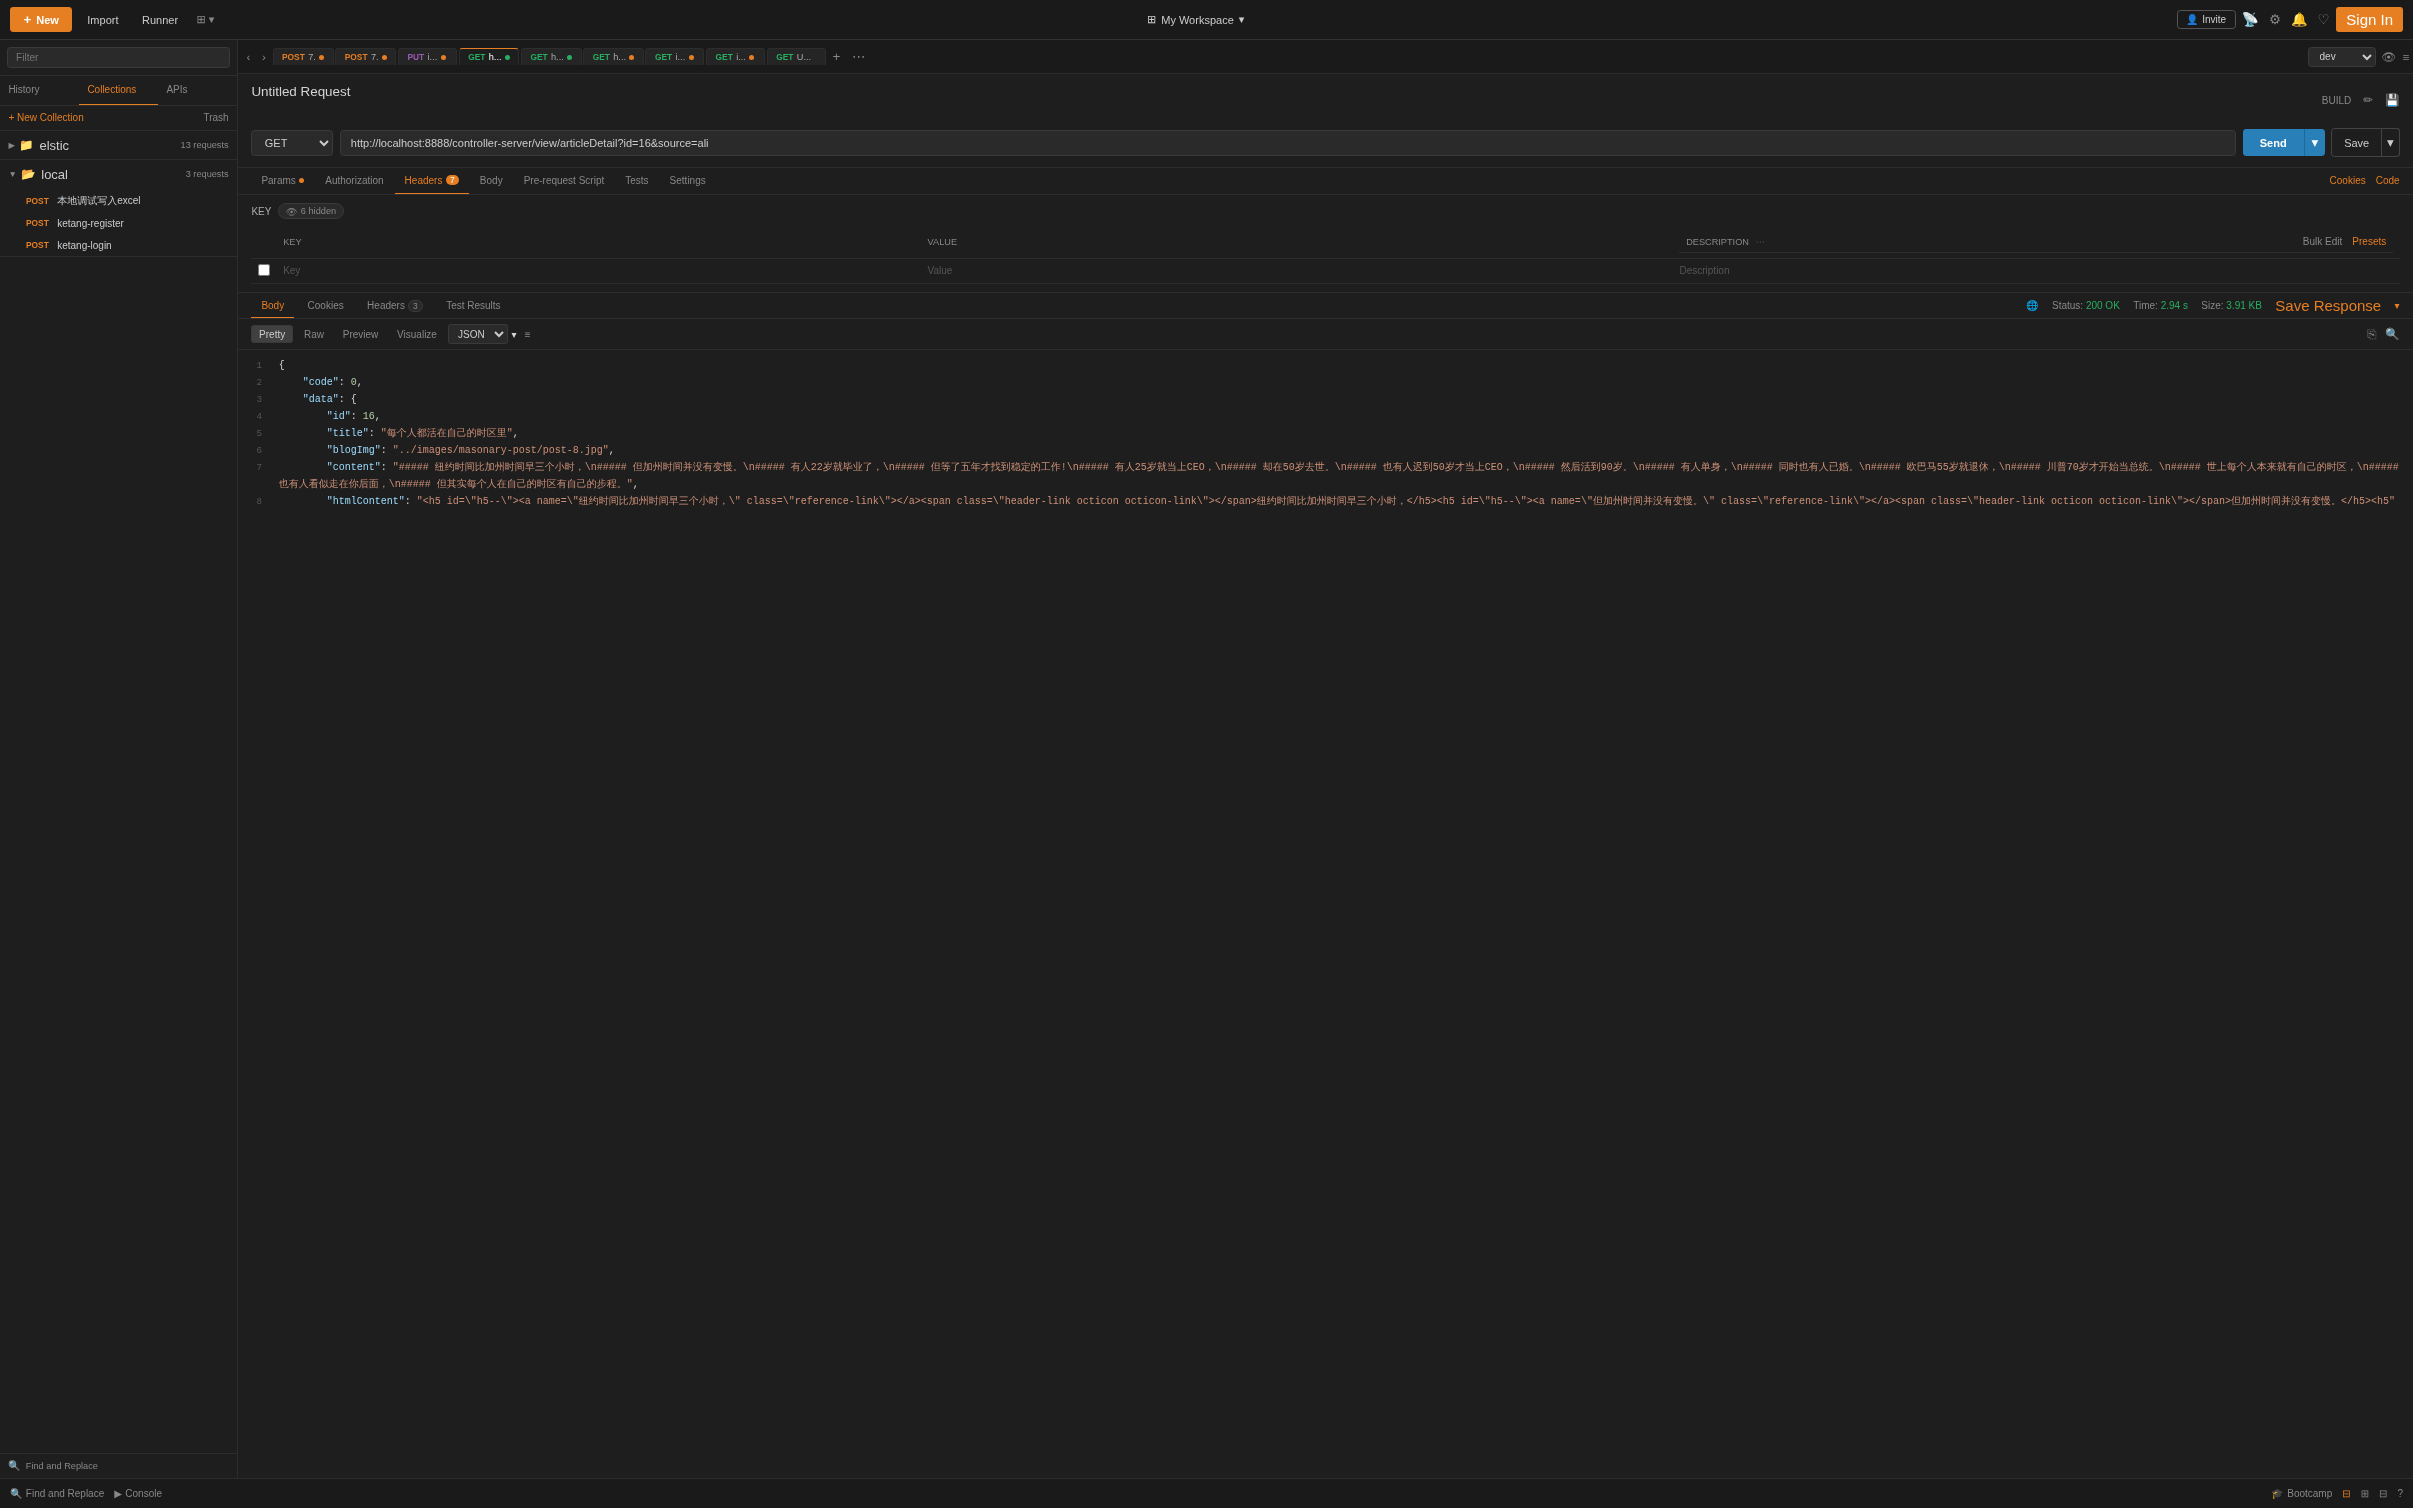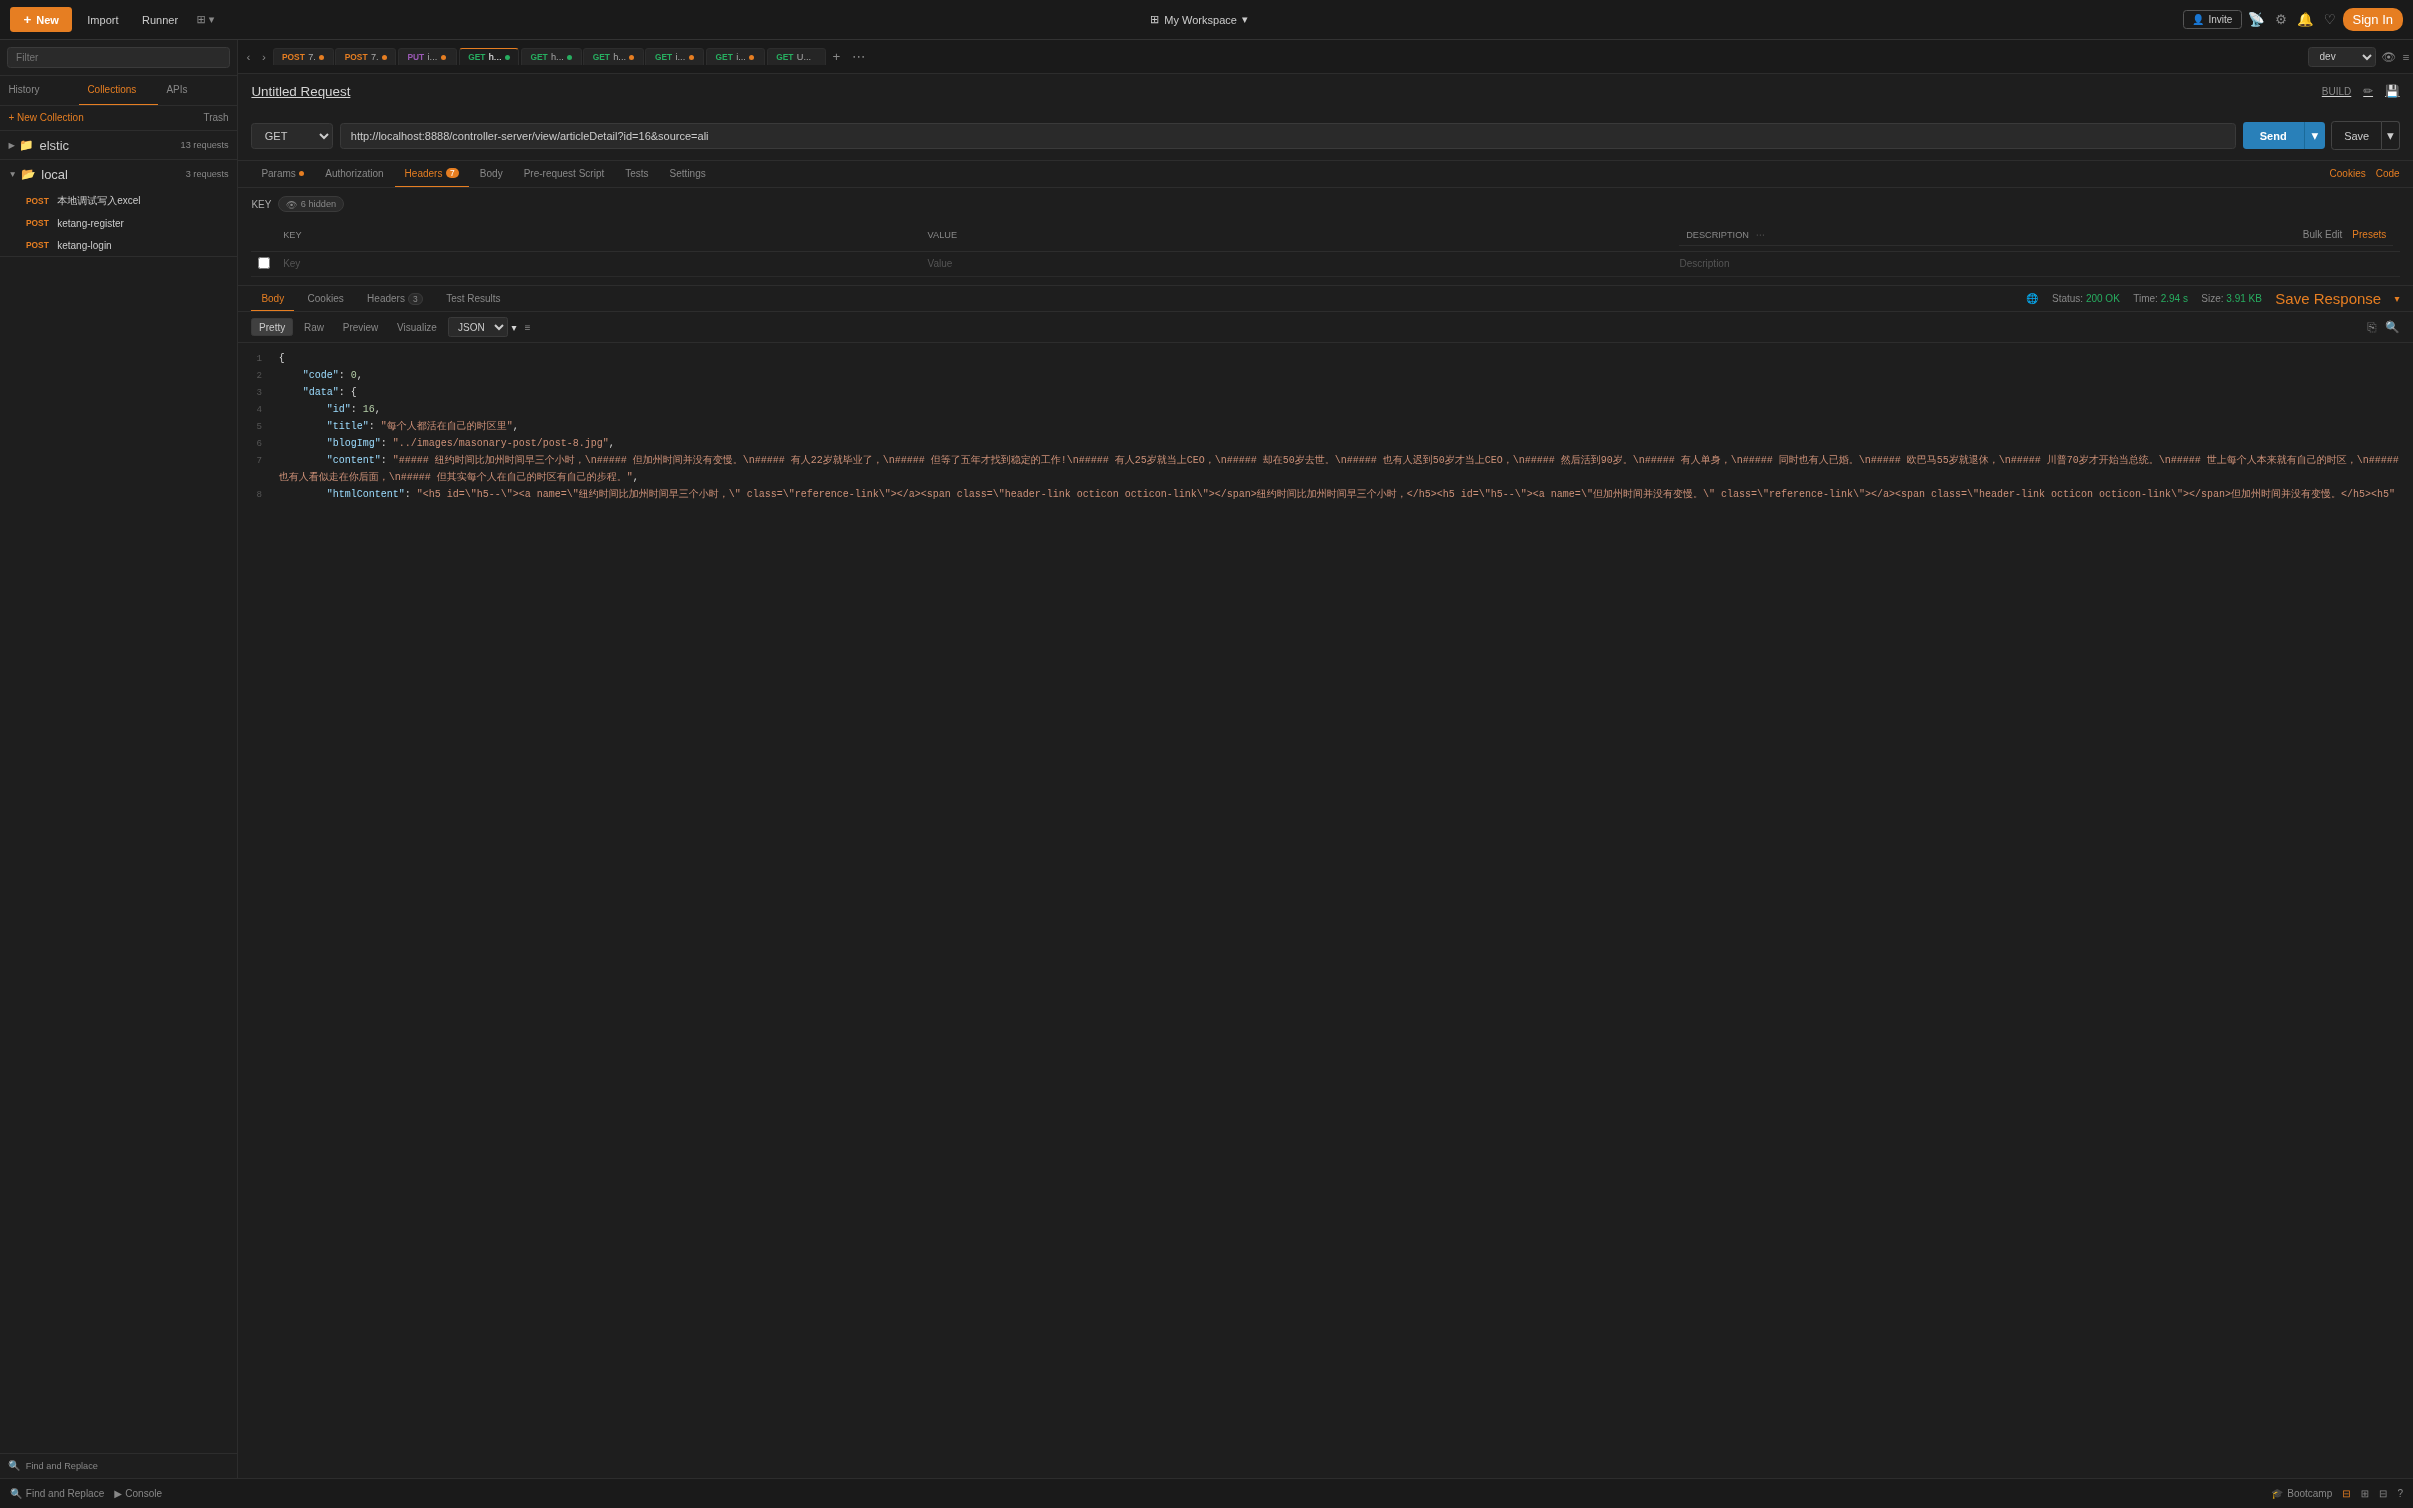--- a/index.html
+++ b/index.html
@@ -7,21 +7,21 @@
 
     
     .topbar { display: flex; align-items: center; background: #1a1a1a; height: 40px; padding: 0 10px; gap: 6.7px; border-bottom: 0.8px solid #333; flex-shrink: 0; }
     .new-btn { display: flex; align-items: center; gap: 5px; background: #e67e22; color: white; border: none; border-radius: 3.4px; padding: 5px 13.4px; cursor: pointer; font-size: 11px; font-weight: 600; }
     .new-btn .plus { font-size: 13.4px; }
     .import-btn, .runner-btn { background: transparent; color: #ccc; border: none; cursor: pointer; padding: 5px 8.4px; font-size: 11px; border-radius: 3.4px; }
     .workspace-btn { display: flex; align-items: center; gap: 5px; background: transparent; border: none; color: #ccc; cursor: pointer; font-size: 11px; margin: auto; }
     .invite-btn { display: flex; align-items: center; gap: 3.4px; background: transparent; border: 0.8px solid #555; color: #ccc; border-radius: 3.4px; padding: 3.4px 8.4px; cursor: pointer; font-size: 10px; }
     .topbar-icons { display: flex; gap: 10px; align-items: center; }
     .topbar-icons span { color: #888; cursor: pointer; font-size: 13.4px; }
-    .signin-btn { background: #e67e22; color: white; border: none; border-radius: 10px; padding: 4.2px 10px; cursor: pointer; font-size: 13px; }
+    .signin-btn { background: #e67e22; color: white; border: none; border-radius: 3px; padding: 4.2px 10px; cursor: pointer; font-size: 15px; }
 
     
     .main { display: flex; flex: 1; overflow: hidden; }
 
     
     .sidebar { width: 238px; background: #1e1e1e; border-right: 0.8px solid #2d2d2d; display: flex; flex-direction: column; flex-shrink: 0; }
     .sidebar-search { padding: 6.7px; border-bottom: 0.8px solid #2d2d2d; }
     .sidebar-search input { width: 100%; background: #2a2a2a; border: 0.8px solid #3a3a3a; border-radius: 3.4px; color: #ccc; padding: 4.2px 8.4px; font-size: 10px; outline: none; }
     .sidebar-tabs { display: flex; border-bottom: 0.8px solid #2d2d2d; }
     .sidebar-tab { flex: 1; text-align: left; padding: 8.4px; cursor: pointer; font-size: 10px; color: #888; border-bottom: 1.7px solid transparent; }
@@ -302,21 +302,21 @@
           <option>staging</option>
         </select>
         <div class="env-icons">
           <span class="env-icon">👁</span>
           <span class="env-icon">≡</span>
         </div>
       </div>
     </div>
 
     <div class="request-panel">
-      <div style="display:flex;align-items:flex-start;margin-bottom:14px;text-decoration:underline;">
+      <div style="display:flex;align-items:flex-end;margin-bottom:21px;">
         <h2 class="request-title">Untitled Request</h2>
         <div style="margin-left:auto;display:flex;align-items:center;gap:12px;">
           <span class="build-label">BUILD</span>
           <span class="build-icon">✏</span>
           <span class="build-icon">💾</span>
         </div>
       </div>
       <div class="request-row">
         <select class="method-select">
           <option>GET</option>

